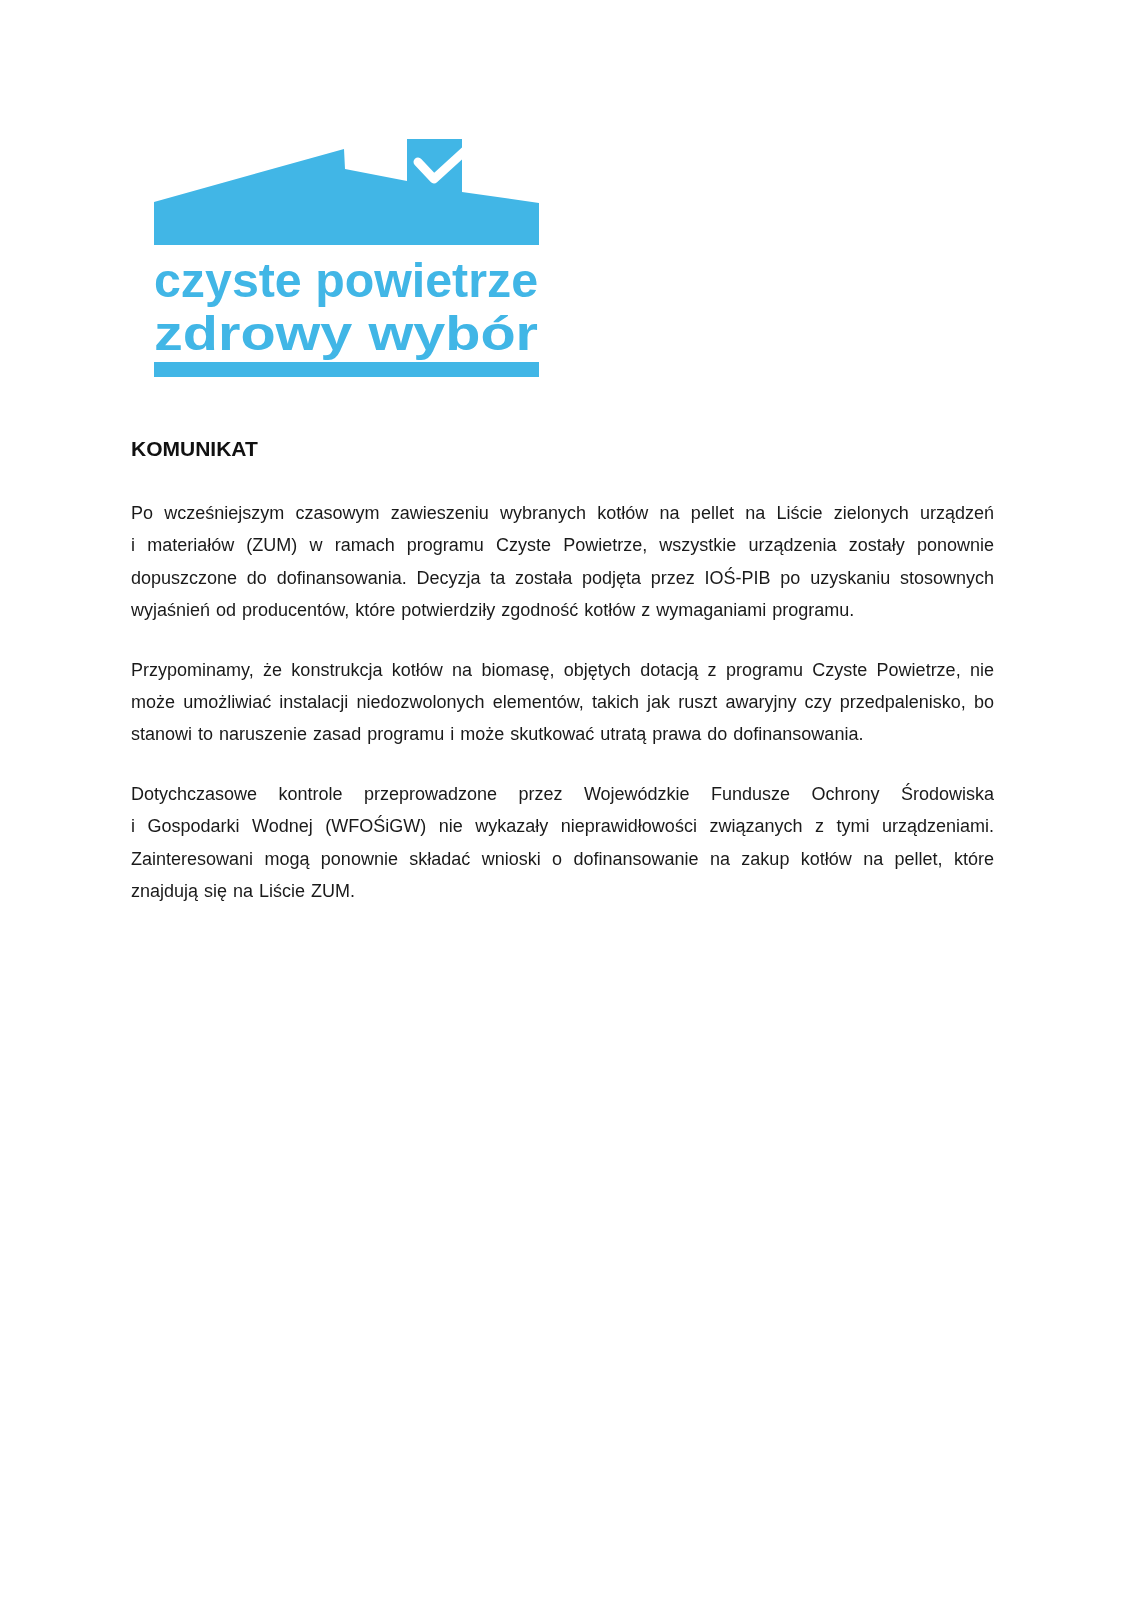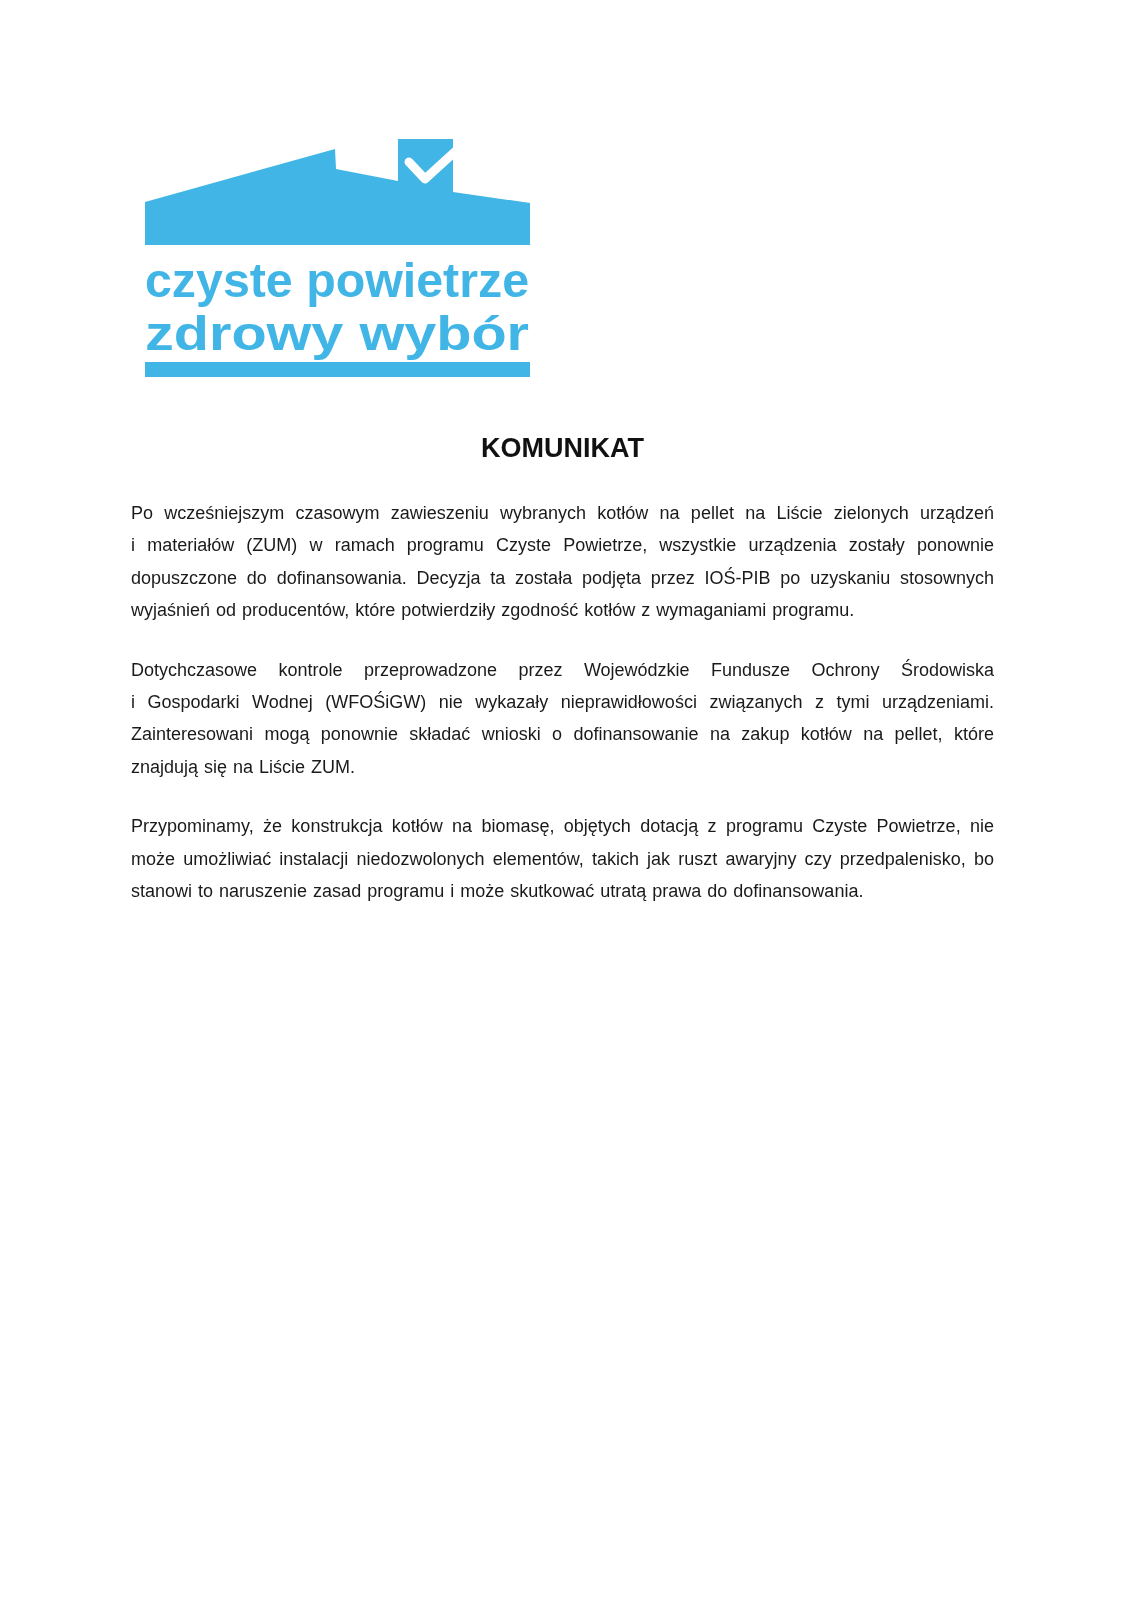--- a/index.html
+++ b/index.html
@@ -15,21 +15,21 @@
     overflow: hidden;
   }
   .page {
     position: absolute;
     inset: 0;
     background: #ffffff;
   }
   
   .logo {
     position: absolute;
-    left: 143px;
+    left: 152px;
     top: 139px;
     width: 388px;
     height: 241px;
   }
   .logo svg {
     display: block;
     width: 100%;
     height: 100%;
   }
   .logo text {
@@ -41,24 +41,23 @@
   
   .content {
     position: absolute;
     left: 131px;
     top: 434px;
     width: 863px;
     color: #1a1a1a;
   }
   .heading {
     margin: 0 0 34px 0;
-    font-size: 27px;
+    font-size: 21px;
     line-height: 29px;
     font-weight: bold;
-    text-align: center;
     color: #111111;
   }
   .para {
     margin: 0 0 27px 0;
     font-size: 18px;
     line-height: 32.4px;
     text-align: justify;
     text-justify: inter-word;
     hyphens: none;
     word-spacing: 1px;
@@ -79,17 +78,17 @@
       <text class="wordmark1" x="2" y="158" textLength="384" lengthAdjust="spacingAndGlyphs" fill="#41b6e6">czyste powietrze</text>
       <text class="wordmark2" x="2" y="211" textLength="384" lengthAdjust="spacingAndGlyphs" fill="#41b6e6">zdrowy wybór</text>
 
       <rect x="2" y="223" width="385" height="15" fill="#41b6e6"></rect>
     </svg>
   </div>
 
   <div class="content">
     <h1 class="heading">KOMUNIKAT</h1>
     <p class="para">Po wcześniejszym czasowym zawieszeniu wybranych kotłów na pellet na Liście zielonych urządzeń i&nbsp;materiałów (ZUM) w&nbsp;ramach programu Czyste Powietrze, wszystkie urządzenia zostały ponownie dopuszczone do dofinansowania. Decyzja ta została podjęta przez IOŚ-PIB po uzyskaniu stosownych wyjaśnień od producentów, które potwierdziły zgodność kotłów z&nbsp;wymaganiami programu.</p>
+    <p class="para">Przypominamy, że konstrukcja kotłów na biomasę, objętych dotacją z&nbsp;programu Czyste Powietrze, nie może umożliwiać instalacji niedozwolonych elementów, takich jak ruszt awaryjny czy przedpalenisko, bo stanowi to naruszenie zasad programu i&nbsp;może skutkować utratą prawa do dofinansowania.</p>
     <p class="para">Dotychczasowe kontrole przeprowadzone przez Wojewódzkie Fundusze Ochrony Środowiska i&nbsp;Gospodarki Wodnej (WFOŚiGW) nie wykazały nieprawidłowości związanych z&nbsp;tymi urządzeniami. Zainteresowani mogą ponownie składać wnioski o&nbsp;dofinansowanie na zakup kotłów na pellet, które znajdują się na Liście ZUM.</p>
-    <p class="para">Przypominamy, że konstrukcja kotłów na biomasę, objętych dotacją z&nbsp;programu Czyste Powietrze, nie może umożliwiać instalacji niedozwolonych elementów, takich jak ruszt awaryjny czy przedpalenisko, bo stanowi to naruszenie zasad programu i&nbsp;może skutkować utratą prawa do dofinansowania.</p>
   </div>
 
 </div>
 
 </body></html>

